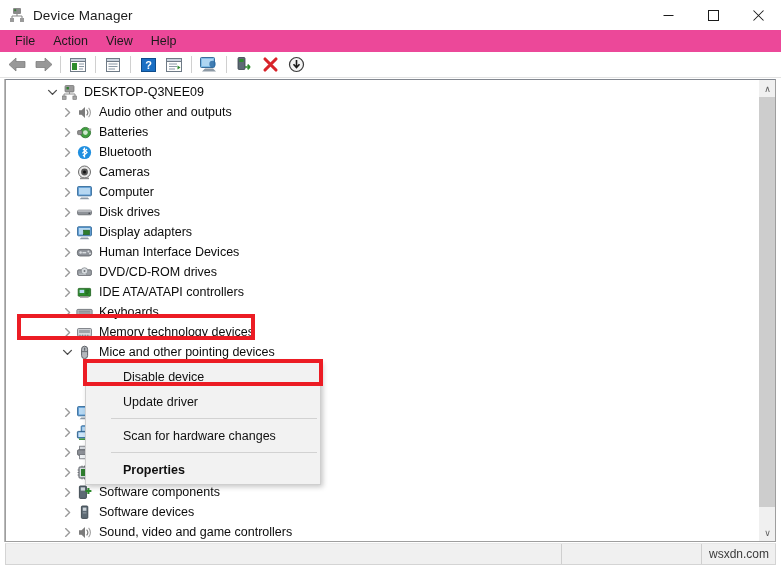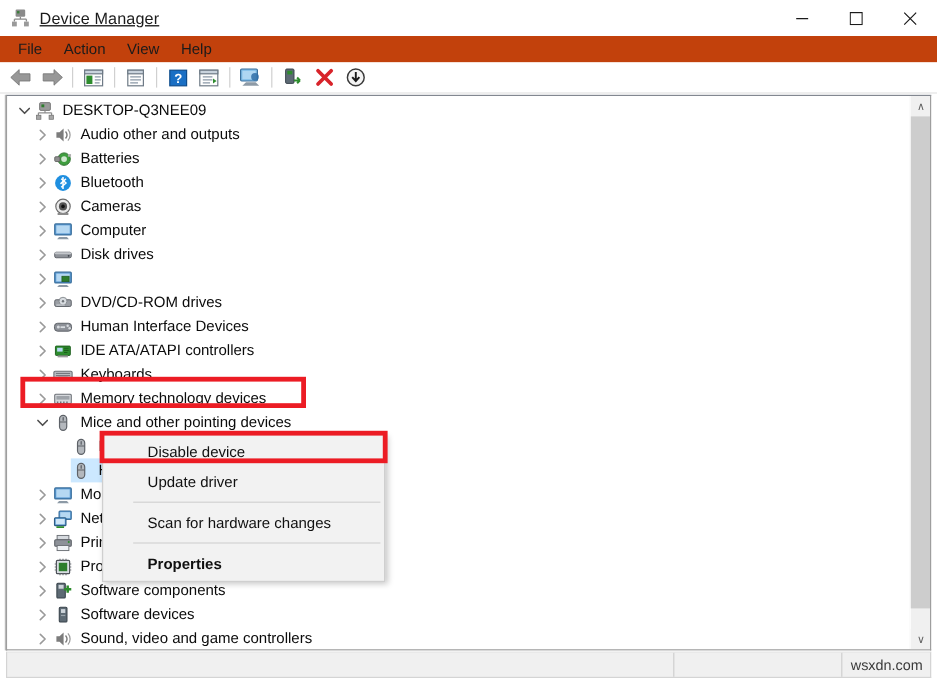--- a/index.html
+++ b/index.html
@@ -14,21 +14,21 @@
     position: relative;
     width: 781px; height: 570px;
     background: #ffffff;
   }
 
   
   .titlebar {
     position: absolute; left: 0; top: 0;
     width: 781px; height: 30px;
     background: #ffffff;
-    display: flex; align-items: center; text-decoration: underline;
+    display: flex; align-items: center;
   }
   .titlebar-icon {
     width: 16px; height: 16px;
     margin-left: 9px; margin-right: 8px;
     position: relative;
     flex: 0 0 auto;
   }
   .dm-glyph { display:block; }
   .title-text {
     font-size: 13.5px;
@@ -43,21 +43,21 @@
   .wc {
     width: 45px; height: 30px;
     display: flex; align-items: center; justify-content: center;
     color: #1b1b1b;
   }
 
   
   .menubar {
     position: absolute; left: 0; top: 30px;
     width: 781px; height: 22px;
-    background: #c2410c;
+    background: #ec4899;
     display: flex; align-items: center;
     padding-left: 6px;
   }
   .menu-item {
     font-size: 12.5px;
     color: #1b1b1b;
     padding: 2px 9px;
     white-space: nowrap;
   }
 
@@ -91,20 +91,21 @@
     border: 1px solid #9e9e9e;
     border-top: 1px solid #828790;
     overflow: hidden;
   }
   .tree {
     position: absolute;
     left: 0; top: 0;
     width: 752px; height: 461px;
     background: #ffffff;
     padding-top: 2px;
+    padding-left: 32px;
   }
   .row {
     position: relative;
     height: 20px;
     display: flex;
     align-items: center;
     white-space: nowrap;
   }
   .row-label {
     font-size: 12.5px;
@@ -462,53 +463,54 @@
             </svg>
           </span>
           <span class="ico">
             <svg width="17" height="17" viewBox="0 0 17 17">
               <rect x="1.6" y="2.8" width="13.8" height="9" rx="0.8" fill="#5b9bd5" stroke="#3a6f9c" stroke-width="1"></rect>
               <rect x="2.9" y="4" width="11.2" height="6.5" fill="#b6d8f2"></rect>
               <rect x="7.6" y="6.2" width="6" height="4.5" fill="#2d7d2d" stroke="#1e5a1e" stroke-width="0.6"></rect>
               <path d="M5.2 13.4 H11.8 L13.4 15.2 H3.6 Z" fill="#8d9aa6"></path>
             </svg>
           </span>
-        </div>
-        <div class="row lvl1">
-          <span class="chev">
-            <svg width="11" height="11" viewBox="0 0 11 11">
-              <path d="M3.6 1.6 L7.6 5.5 L3.6 9.4" stroke="#9a9a9a" stroke-width="1.35" fill="none" stroke-linecap="round" stroke-linejoin="round"></path>
-            </svg>
-          </span>
-          <span class="ico">
-            <svg width="17" height="17" viewBox="0 0 17 17">
-              <rect x="1.6" y="5.8" width="13.8" height="5.6" rx="1.2" fill="#9b9fa5" stroke="#5d6167" stroke-width="0.8"></rect>
-              <circle cx="8.5" cy="7" r="3.3" fill="#d8dce0" stroke="#7d8287" stroke-width="0.7"></circle>
-              <circle cx="8.5" cy="7" r="1" fill="#6f7479"></circle>
-              <rect x="3" y="9.7" width="7" height="1" fill="#c8ccd0"></rect>
-            </svg>
-          </span>
-          <span class="row-label">DVD/CD-ROM drives</span>
+          <span class="row-label">Display adapters</span>
         </div>
         <div class="row lvl1">
           <span class="chev">
             <svg width="11" height="11" viewBox="0 0 11 11">
               <path d="M3.6 1.6 L7.6 5.5 L3.6 9.4" stroke="#9a9a9a" stroke-width="1.35" fill="none" stroke-linecap="round" stroke-linejoin="round"></path>
             </svg>
           </span>
           <span class="ico">
             <svg width="17" height="17" viewBox="0 0 17 17">
               <rect x="1.4" y="5.4" width="14.2" height="6.6" rx="2.6" fill="#8d9198" stroke="#5b5f65" stroke-width="0.8"></rect>
               <circle cx="4.6" cy="8.6" r="1.25" fill="#d9dde1"></circle>
               <circle cx="12.4" cy="7.5" r="1" fill="#d9dde1"></circle>
               <circle cx="14" cy="9.6" r="1" fill="#d9dde1"></circle>
               <rect x="6.4" y="7.9" width="3.8" height="1.5" fill="#d9dde1"></rect>
             </svg>
           </span>
           <span class="row-label">Human Interface Devices</span>
+        </div>
+        <div class="row lvl1">
+          <span class="chev">
+            <svg width="11" height="11" viewBox="0 0 11 11">
+              <path d="M3.6 1.6 L7.6 5.5 L3.6 9.4" stroke="#9a9a9a" stroke-width="1.35" fill="none" stroke-linecap="round" stroke-linejoin="round"></path>
+            </svg>
+          </span>
+          <span class="ico">
+            <svg width="17" height="17" viewBox="0 0 17 17">
+              <rect x="1.6" y="5.8" width="13.8" height="5.6" rx="1.2" fill="#9b9fa5" stroke="#5d6167" stroke-width="0.8"></rect>
+              <circle cx="8.5" cy="7" r="3.3" fill="#d8dce0" stroke="#7d8287" stroke-width="0.7"></circle>
+              <circle cx="8.5" cy="7" r="1" fill="#6f7479"></circle>
+              <rect x="3" y="9.7" width="7" height="1" fill="#c8ccd0"></rect>
+            </svg>
+          </span>
+          <span class="row-label">DVD/CD-ROM drives</span>
         </div>
         <div class="row lvl1">
           <span class="chev">
             <svg width="11" height="11" viewBox="0 0 11 11">
               <path d="M3.6 1.6 L7.6 5.5 L3.6 9.4" stroke="#9a9a9a" stroke-width="1.35" fill="none" stroke-linecap="round" stroke-linejoin="round"></path>
             </svg>
           </span>
           <span class="ico">
             <svg width="17" height="17" viewBox="0 0 17 17">
               <rect x="2.2" y="4.4" width="12.4" height="7.8" rx="0.7" fill="#2d8c2d" stroke="#1d5e1d" stroke-width="0.8"></rect>

